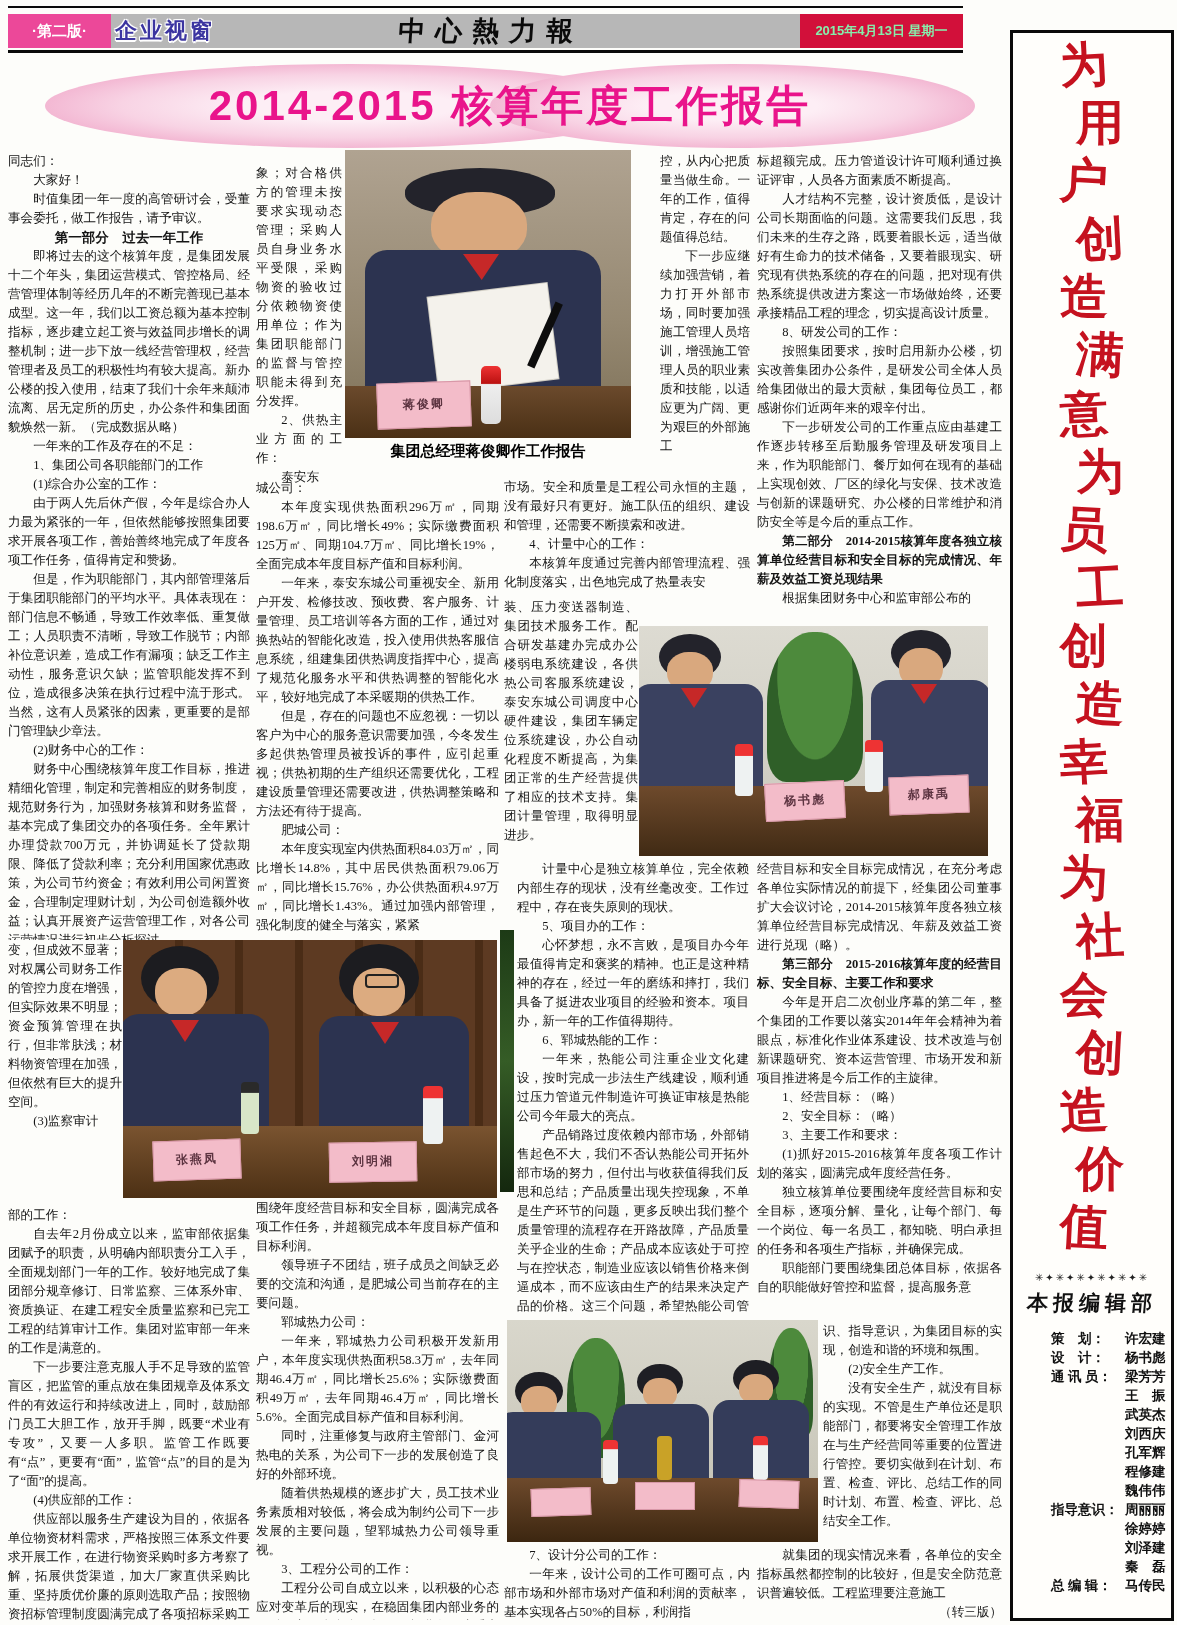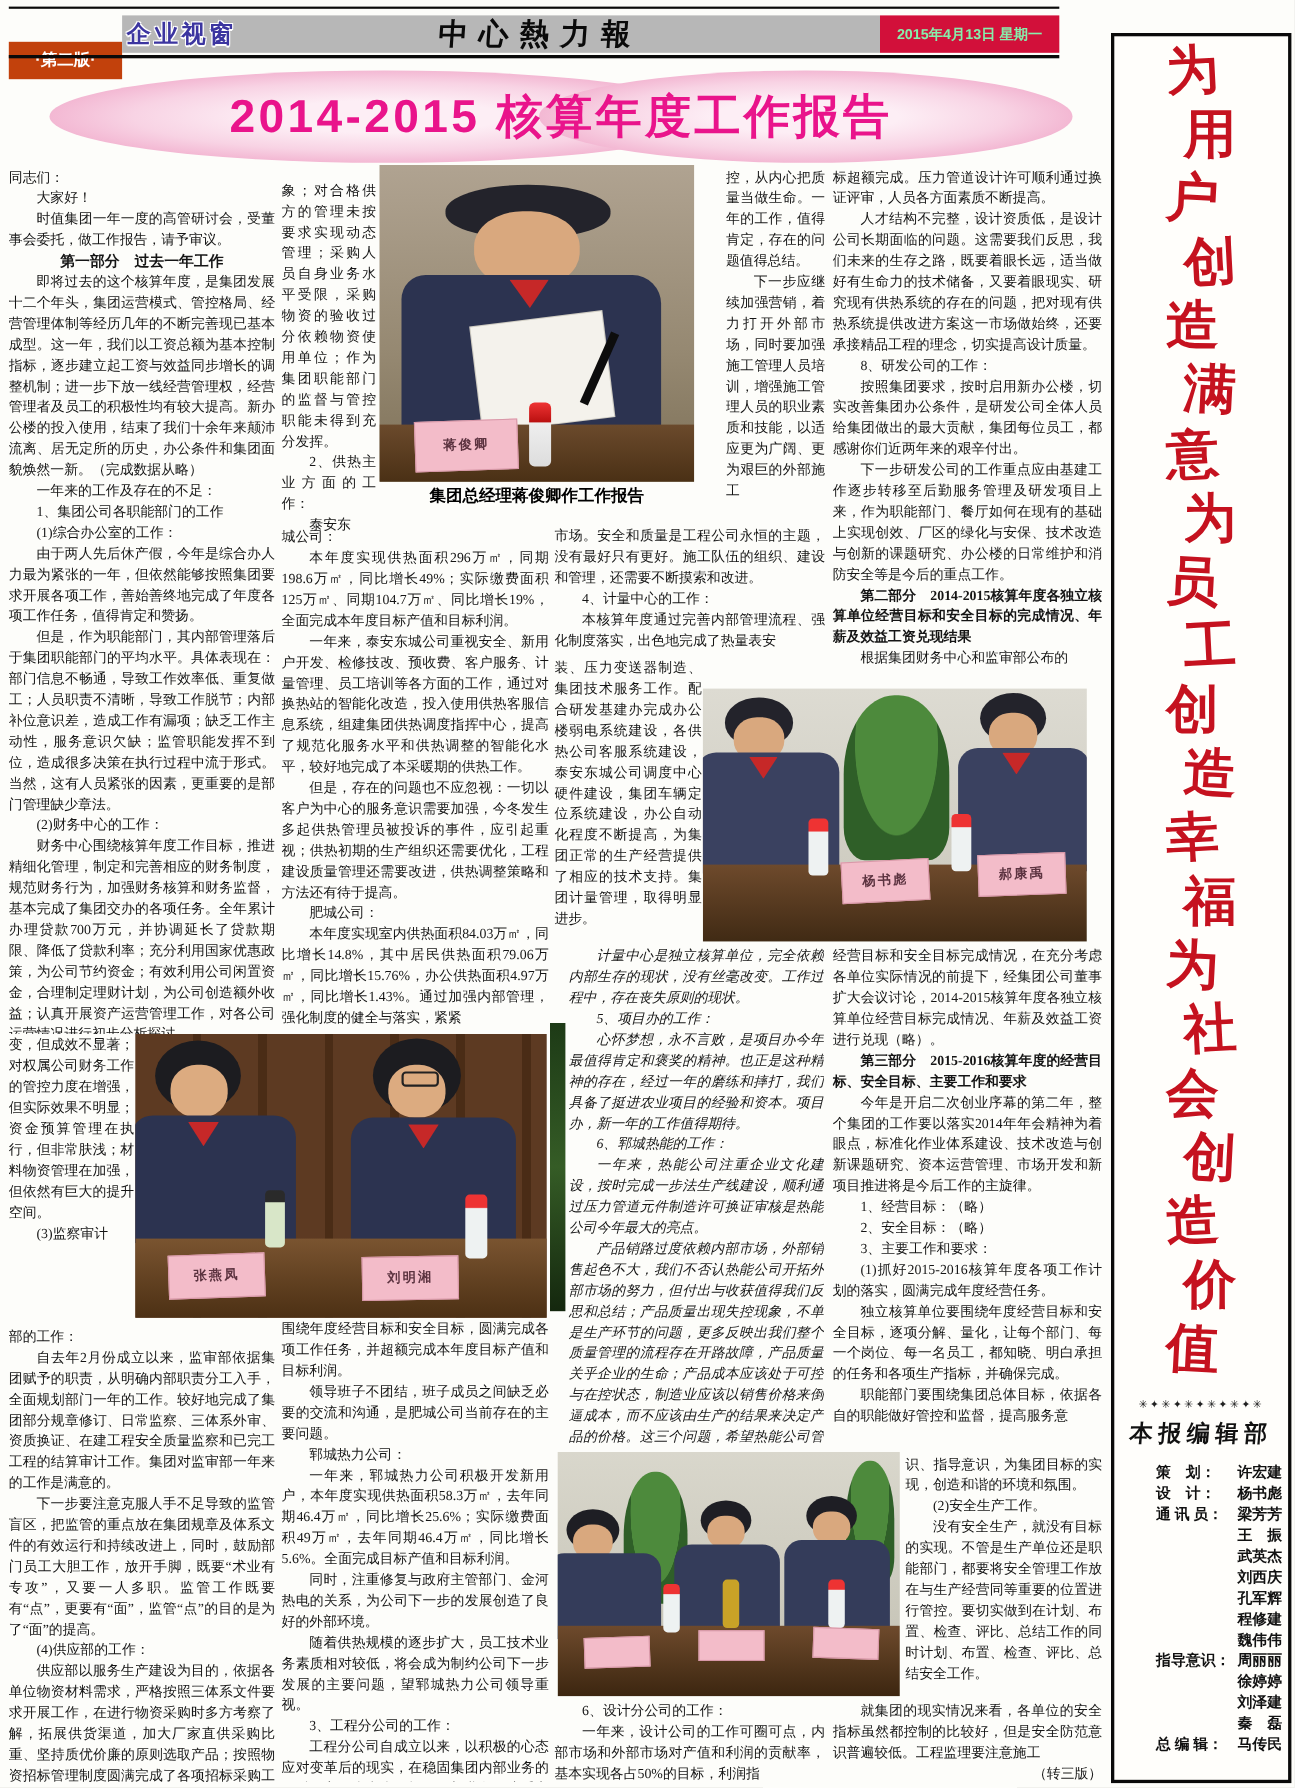--- a/index.html
+++ b/index.html
@@ -1,20 +1,20 @@
 <!DOCTYPE html>
 <html><head>
 <meta charset="utf-8">
 <style>
   html,body{margin:0;padding:0;background:#e8e8e4;}
   #page{position:relative;width:1177px;height:1625px;background:#fdfdfa;font-family:"Liberation Serif",serif;color:#111;overflow:hidden;margin:0 auto;}
   .rule{position:absolute;background:#0a0a0a;}
   
-  #hdr-red-left{position:absolute;left:8px;top:14px;width:103px;height:34px;background:#c2410c;color:#fff;
-    font:bold 15px/34px "Liberation Sans",sans-serif;text-align:center;margin-top:24px;}
+  #hdr-red-left{position:absolute;left:8px;top:14px;width:103px;height:34px;background:#ec4899;color:#fff;
+    font:bold 15px/34px "Liberation Sans",sans-serif;text-align:center;}
   #hdr-gray{position:absolute;left:111px;top:14px;width:689px;height:34px;background:#b7b7b7;}
   #hdr-red-right{position:absolute;left:800px;top:14px;width:163px;height:34px;background:#d2103a;color:#86efac;
     font:bold 13px/34px "Liberation Sans",sans-serif;text-align:center;}
   #section-label{position:absolute;left:4px;top:2px;font:bold 22px/30px "Liberation Sans",sans-serif;color:#3c35a0;letter-spacing:3px;
     text-shadow:-1px -1px 0 #fff,1px -1px 0 #fff,-1px 1px 0 #fff,1px 1px 0 #fff,0 2px 0 #fff;}
   #masthead{position:absolute;left:230px;top:1px;width:300px;text-align:center;font:bold 27px/32px "Liberation Serif",serif;
     color:#0a0a0a;letter-spacing:10px;transform:skewX(-4deg);}
   
   .banner-e{position:absolute;border-radius:50%;}
   #headline{position:absolute;left:45px;top:66px;width:930px;height:80px;text-align:center;
@@ -120,30 +120,30 @@
       <p>下一步应继续加强营销，着力打开外部市场，同时要加强施工管理人员培训，增强施工管理人员的职业素质和技能，以适应更为广阔、更为艰巨的外部施工</p>
     </div>
   <div class="tb" style="left:504px;top:478px;width:246px;height:119px;">
       <p class="flush">市场。安全和质量是工程公司永恒的主题，没有最好只有更好。施工队伍的组织、建设和管理，还需要不断摸索和改进。</p>
       <p>4、计量中心的工作：</p>
       <p>本核算年度通过完善内部管理流程、强化制度落实，出色地完成了热量表安</p>
     </div>
   <div class="tb" style="left:504px;top:598px;width:134px;height:258px;">
       <p class="flush">装、压力变送器制造、集团技术服务工作。配合研发基建办完成办公楼弱电系统建设，各供热公司客服系统建设，泰安东城公司调度中心硬件建设，集团车辆定位系统建设，办公自动化程度不断提高，为集团正常的生产经营提供了相应的技术支持。集团计量管理，取得明显进步。</p>
     </div>
-  <div class="tb" style="left:517px;top:860px;width:232px;height:456px;font-style:italic;">
+  <div class="tb" style="left:517px;top:860px;width:232px;height:456px;">
       <p>计量中心是独立核算单位，完全依赖内部生存的现状，没有丝毫改变。工作过程中，存在丧失原则的现状。</p>
       <p>5、项目办的工作：</p>
       <p>心怀梦想，永不言败，是项目办今年最值得肯定和褒奖的精神。也正是这种精神的存在，经过一年的磨练和摔打，我们具备了挺进农业项目的经验和资本。项目办，新一年的工作值得期待。</p>
       <p>6、郓城热能的工作：</p>
       <p>一年来，热能公司注重企业文化建设，按时完成一步法生产线建设，顺利通过压力管道元件制造许可换证审核是热能公司今年最大的亮点。</p>
       <p>产品销路过度依赖内部市场，外部销售起色不大，我们不否认热能公司开拓外部市场的努力，但付出与收获值得我们反思和总结；产品质量出现失控现象，不单是生产环节的问题，更多反映出我们整个质量管理的流程存在开路故障，产品质量关乎企业的生命；产品成本应该处于可控与在控状态，制造业应该以销售价格来倒逼成本，而不应该由生产的结果来决定产品的价格。这三个问题，希望热能公司管理层来年能够很好地解决。</p>
     </div>
   <div class="tb" style="left:504px;top:1546px;width:246px;height:76px;">
-      <p>6、设计分公司的工作：</p>
+      <p>7、设计分公司的工作：</p>
       <p>一年来，设计公司的工作可圈可点，内部市场和外部市场对产值和利润的贡献率，基本实现各占50%的目标，利润指</p>
     </div>
 
   <div class="tb" style="left:757px;top:152px;width:245px;height:472px;">
       <p class="flush">标超额完成。压力管道设计许可顺利通过换证评审，人员各方面素质不断提高。</p>
       <p>人才结构不完整，设计资质低，是设计公司长期面临的问题。这需要我们反思，我们未来的生存之路，既要着眼长远，适当做好有生命力的技术储备，又要着眼现实、研究现有供热系统的存在的问题，把对现有供热系统提供改进方案这一市场做始终，还要承接精品工程的理念，切实提高设计质量。</p>
       <p>8、研发公司的工作：</p>
       <p>按照集团要求，按时启用新办公楼，切实改善集团办公条件，是研发公司全体人员给集团做出的最大贡献，集团每位员工，都感谢你们近两年来的艰辛付出。</p>
       <p>下一步研发公司的工作重点应由基建工作逐步转移至后勤服务管理及研发项目上来，作为职能部门、餐厅如何在现有的基础上实现创效、厂区的绿化与安保、技术改造与创新的课题研究、办公楼的日常维护和消防安全等是今后的重点工作。</p>
       <p class="b">第二部分　2014-2015核算年度各独立核算单位经营目标和安全目标的完成情况、年薪及效益工资兑现结果</p>

